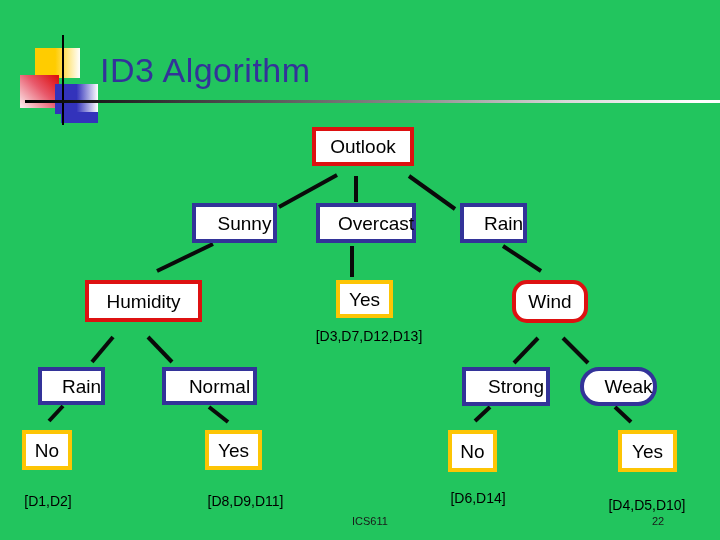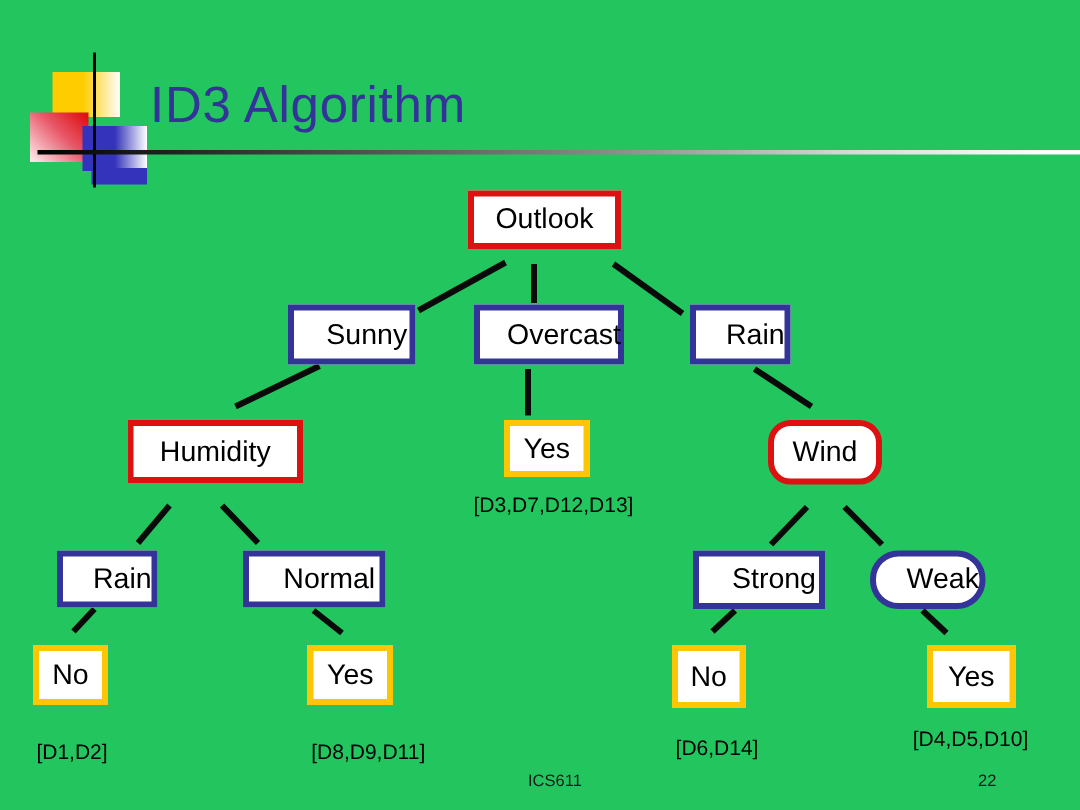--- a/index.html
+++ b/index.html
@@ -49,21 +49,21 @@
   .n-no3     {left:448px;top:430px;width:49px; height:42px;}
   .n-yes4    {left:618px;top:430px;width:59px; height:42px;}
   
   .examples{
     position:absolute;font-size:14px;line-height:22px;text-align:center;white-space:nowrap;
   }
   .e-mid {left:278px;top:325px;width:182px;}
   .e-d1  {left:2px;  top:490px;width:92px;}
   .e-d8  {left:177px;top:490px;width:137px;}
   .e-d6  {left:430px;top:487px;width:96px;}
-  .e-d4  {left:581px;top:481px;width:132px;}
+  .e-d4  {left:581px;top:494px;width:132px;}
   
   .connectors{position:absolute;left:0;top:0;}
   
   .footer-course{position:absolute;left:352px;top:515px;font-size:11px;color:#1a1a1a;}
   .footer-page  {position:absolute;left:652px;top:515px;width:28px;font-size:11px;color:#1a1a1a;text-align:left;}
 </style>
 </head>
 <body>
 
 <div class="slide">

